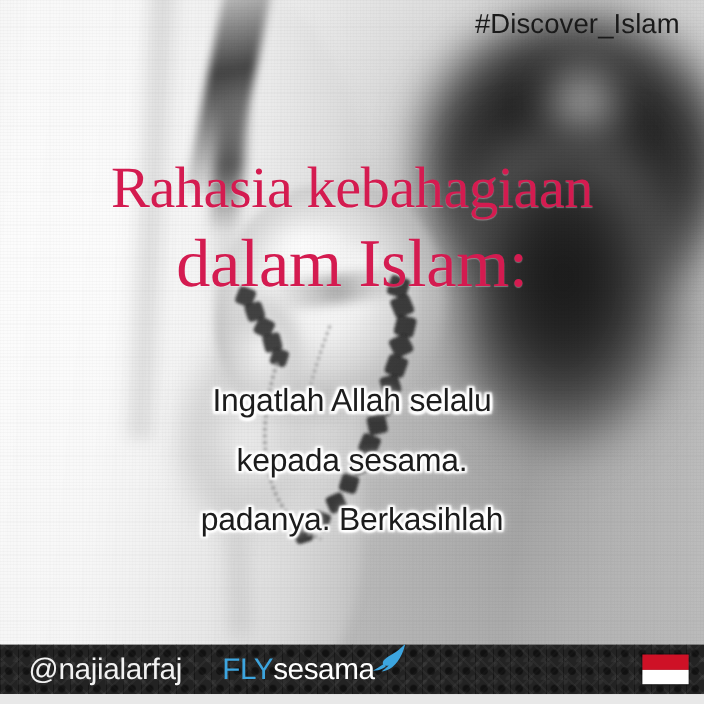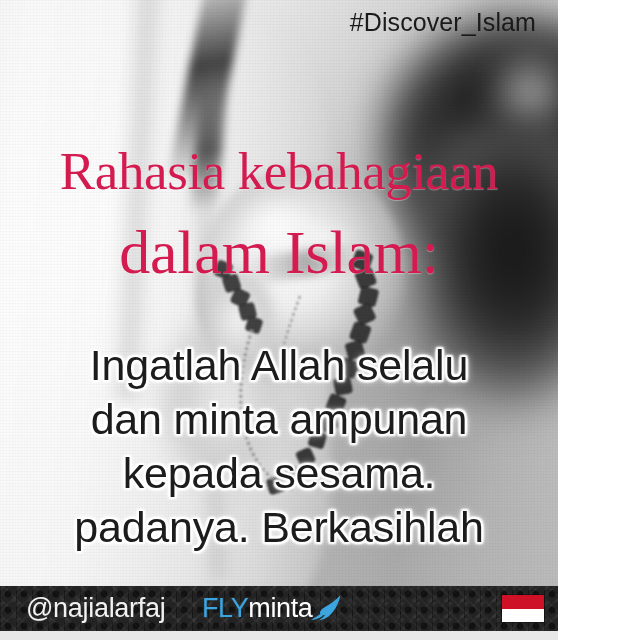--- a/index.html
+++ b/index.html
@@ -6,21 +6,21 @@
     margin: 0;
     padding: 0;
     background: #ffffff;
   }
   body {
     font-family: "Liberation Sans", sans-serif;
   }
 
   #card {
     position: relative;
-    width: 558px;
+    width: 640px;
     height: 640px;
     overflow: hidden;
     background: #86efac;
   }
 
   
   .photo {
     position: absolute;
     inset: 0;
     overflow: hidden;
@@ -188,34 +188,34 @@
     letter-spacing: -.4px;
     text-shadow: 0 1px 1px rgba(255,255,255,.35);
     white-space: nowrap;
   }
   .title-2 {
     font-size: 62px;
     line-height: 72px;
     color: #D41B50;
     font-weight: 400;
     letter-spacing: -.2px;
-    margin-top: 16px;
+    margin-top: 4px;
     text-shadow: 0 1px 1px rgba(255,255,255,.35);
     white-space: nowrap;
   }
 
   
   .body-block {
     position: absolute;
     left: 0; right: 0;
     top: 338px;
     text-align: center;
   }
   .body-line {
-    font-size: 43px;
+    font-size: 29px;
     line-height: 54px;
     color: #1c1c1c;
     font-weight: 400;
     letter-spacing: -.2px;
     white-space: nowrap;
     text-shadow:
       -2px 0 2px #fff, 2px 0 2px #fff, 0 -2px 2px #fff, 0 2px 2px #fff,
       -2px -2px 2px #fff, 2px -2px 2px #fff, -2px 2px 2px #fff, 2px 2px 2px #fff,
       0 0 6px #fff, 0 0 10px rgba(255,255,255,.9);
   }
@@ -244,21 +244,21 @@
     left: 26px;
     font-size: 27px;
     color: #f2f2f2;
     letter-spacing: -.3px;
     white-space: nowrap;
   }
   .flylogo {
     position: absolute;
     left: 202px;
     display: flex;
-    align-items: flex-end;
+    align-items: flex-start;
     white-space: nowrap;
   }
   .fly-fly {
     font-size: 27px;
     color: #3CA5DF;
     letter-spacing: -.4px;
   }
   .fly-cards {
     font-size: 27px;
     color: #ffffff;
@@ -368,32 +368,31 @@
 
   <div class="hashtag">#Discover_Islam</div>
 
   <div class="title-block">
     <div class="title-1">Rahasia kebahagiaan</div>
     <div class="title-2">dalam Islam:</div>
   </div>
 
   <div class="body-block">
     <div class="body-line">Ingatlah Allah selalu</div>
-    <div class="body-line">dan minta ampunan</div>
     <div class="body-line">kepada sesama.</div>
     <div class="body-line">padanya. Berkasihlah</div>
   </div>
 
   <div class="footer">
 
     <div class="handle">@najialarfaj</div>
 
     <div class="flylogo">
       <span class="fly-fly">FLY</span>
-      <span class="fly-cards">minta</span>
+      <span class="fly-cards">sesama</span>
       <span class="bird-icon">
         <svg width="34" height="30" viewBox="0 0 34 30">
           <path d="M31.5 1.2 C 27.5 5.2, 23.8 8.2, 20.2 10.4 C 17.2 12.2, 14.6 13.6, 12.6 15.6 C 11.0 17.2, 10.4 19.0, 11.6 20.3 C 12.6 21.4, 14.4 21.5, 16.4 20.9 C 14.2 23.0, 12.0 24.8, 9.8 26.4 C 13.4 26.0, 16.8 24.6, 19.8 22.3 C 23.4 19.5, 26.2 15.4, 28.4 10.6 C 29.8 7.6, 30.8 4.4, 31.5 1.2 Z" fill="#3CA5DF"></path>
           <path d="M12.2 19.4 C 9.0 21.6, 5.6 23.8, 2.0 25.8 C 5.0 25.9, 8.0 25.2, 10.8 23.8 C 12.0 23.2, 13.0 22.4, 13.8 21.6 Z" fill="#3CA5DF"></path>
         </svg>
       </span>
     </div>
 
 
     <div class="flag">

